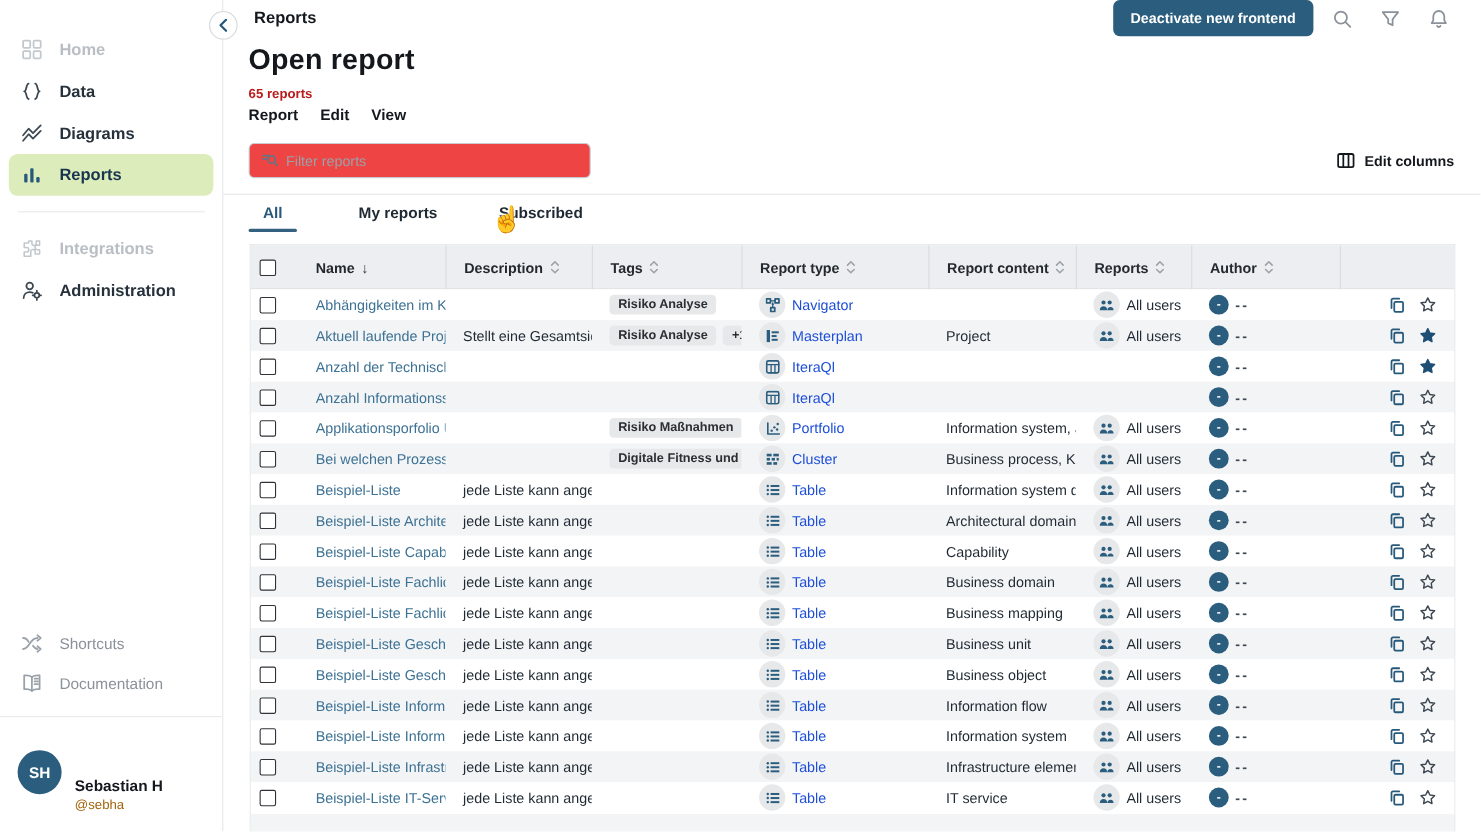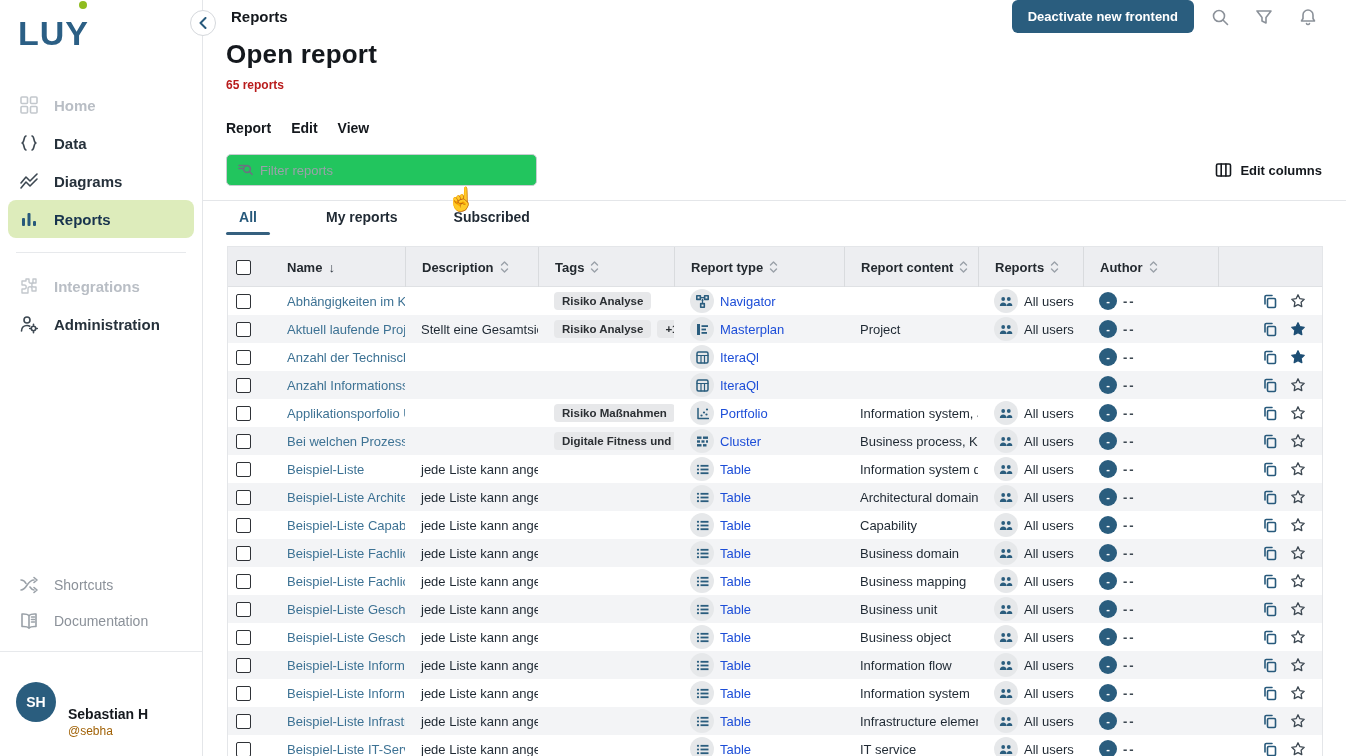--- a/index.html
+++ b/index.html
@@ -33,24 +33,24 @@
   .main { flex:1; display:flex; flex-direction:column; position:relative; }
   .topbar { height:40px; display:flex; align-items:center; padding:0 20px 0 28px; }
   .topbar-title { font-size:15px; font-weight:700; color:#14181d; }
   .topbar-right { margin-left:auto; display:flex; align-items:center; gap:8px; }
   .deactivate-btn { background:#2a5d7e; color:#fff; border:none; border-radius:6px; font-family:inherit; font-size:13px; font-weight:700; padding:9px 16px; cursor:pointer; }
   .tb-icon { width:36px; height:32px; display:flex; align-items:center; justify-content:center; color:#8b9199; cursor:pointer; }
 
   .content { padding:0 23px; }
   .page-title { font-size:26px; font-weight:800; color:#14181d; margin-top:6px; letter-spacing:.2px; }
   .report-count { font-size:12px; font-weight:700; color:#b91c1c; margin-top:8px; }
-  .menubar { display:flex; gap:20px; margin-top:28px;align-items:center; }
+  .menubar { display:flex; gap:20px; margin-top:4px;align-items:center; }
   .menubar .menu-item { font-size:14px; font-weight:700; color:#14181d; cursor:pointer; }
   .filter-row { display:flex; align-items:center; margin-top:18px; }
-  .filter-box { width:311px; height:32px; border:1px solid #c9cdd2; border-radius:5px; display:flex; align-items:center; padding:0 10px; gap:7px; background:#22c55e; }
+  .filter-box { width:311px; height:32px; border:1px solid #c9cdd2; border-radius:5px; display:flex; align-items:center; padding:0 10px; gap:7px; background:#ef4444; }
   .filter-box input { border:none; outline:none; flex:1; font-family:inherit; font-size:13px; color:#1f2933; background:transparent; }
   .filter-box input::placeholder { color:#9aa1a9; }
   .filter-box .ico { color:#6b7280; display:flex; }
   .edit-columns { margin-left:auto; display:flex; align-items:center; gap:8px; font-size:13px; font-weight:700; color:#14181d; cursor:pointer; padding-right:1px; }
   .edit-columns .ico { display:flex; color:#14181d; }
 
   .tabs-wrap { border-top:1px solid #e4e6e9; margin-top:14px; padding:0 23px; }
   .tabs { display:flex; height:34px; align-items:center; }
   .tab { font-size:14px; font-weight:700; color:#1f2933; height:34px; line-height:32px; text-align:center; cursor:pointer; position:relative; }
   .tab.active { color:#27597b; }
@@ -79,23 +79,20 @@
   .act-ico { display:flex; color:#27597b; cursor:pointer; }
   .partial-row { height:18px; background:#f3f4f6; border-top:1px solid #fff; position:relative; overflow:hidden; }
   .muted-cell { color:#1d4ed8; }
 </style>
 </head>
 <body>
 
 <div class="app">
 
   <aside class="sidebar">
-    <div class="logo-wrap">
-      <span class="logo">LUY</span><span style="position:relative;"><span class="dot" style="position:absolute;left:-10px;top:-30px;width:8px;height:8px;border-radius:50%;background:#8fbc1f;"></span></span>
-    </div>
 
     <nav class="nav">
       <div class="nav-item disabled">
         <span class="ico">
             <svg width="20" height="20" viewBox="0 0 20 20" fill="none" stroke="currentColor" stroke-width="1.6" stroke-linecap="round" stroke-linejoin="round">
               <rect x="2" y="2" width="6.5" height="6.5" rx="1"></rect>
               <rect x="11.5" y="2" width="6.5" height="6.5" rx="1"></rect>
               <rect x="2" y="11.5" width="6.5" height="6.5" rx="1"></rect>
               <rect x="11.5" y="11.5" width="6.5" height="6.5" rx="1"></rect>
             </svg>

